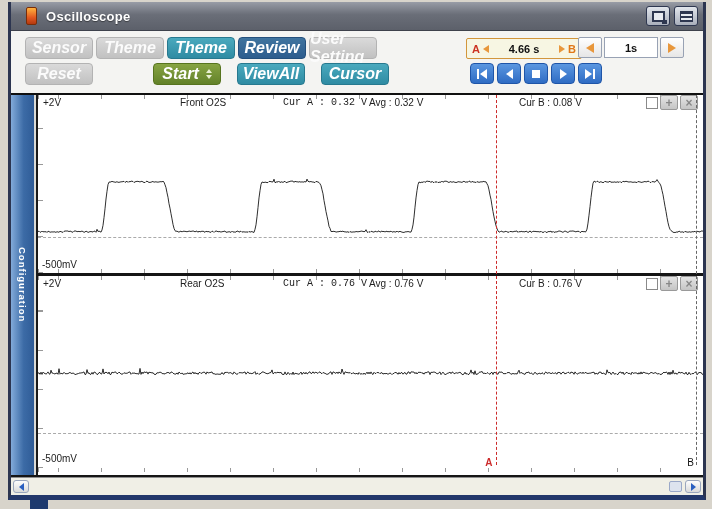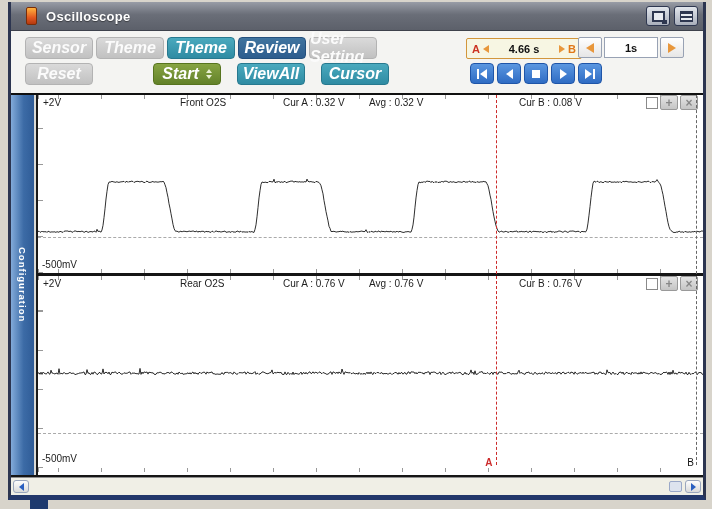--- a/index.html
+++ b/index.html
@@ -79,21 +79,21 @@
   .ticks-left{position:absolute;top:0;bottom:0;left:0;width:5px;
     background:repeating-linear-gradient(180deg,#999 0 1px,transparent 1px 36px);background-position:0 33px;}
   .panel2 .ticks-left{background:repeating-linear-gradient(180deg,#999 0 1px,transparent 1px 39px);background-position:0 35px;}
   .zero-line{position:absolute;left:0;right:0;top:80%;border-top:1px dashed #aaa;}
   .wave-svg{position:absolute;left:0;top:0;width:100%;height:100%;display:block;}
 
   .panel-header{position:absolute;top:2px;left:0;right:0;height:15px;font-size:10px;color:#222;}
   .panel-header span{position:absolute;white-space:nowrap;}
   .lbl-top{left:5px;}
   .lbl-name{left:142px;}
-  .lbl-cura{left:245px;}
+  .lbl-cura{left:245px;font-family:Liberation Mono, monospace;}
   .lbl-avg{left:331px;}
   .lbl-curb{left:481px;}
   .panel-controls{position:absolute;right:5px;top:0;display:flex;gap:2px;align-items:center;}
   .chk{width:12px;height:12px;background:#fff;border:1px solid #8a8a8a;box-sizing:border-box;}
   .mini-btn{width:18px;height:15px;background:linear-gradient(#e4e4e4,#c5c5c5);border:1px solid #999;
     border-radius:2px;color:#878787;font-size:12px;font-weight:bold;display:flex;align-items:center;justify-content:center;
     line-height:1;box-sizing:border-box;}
   .lbl-bottom{position:absolute;left:4px;bottom:3px;font-size:10px;color:#222;}
   .panel2 .lbl-bottom{bottom:8px;}
 

